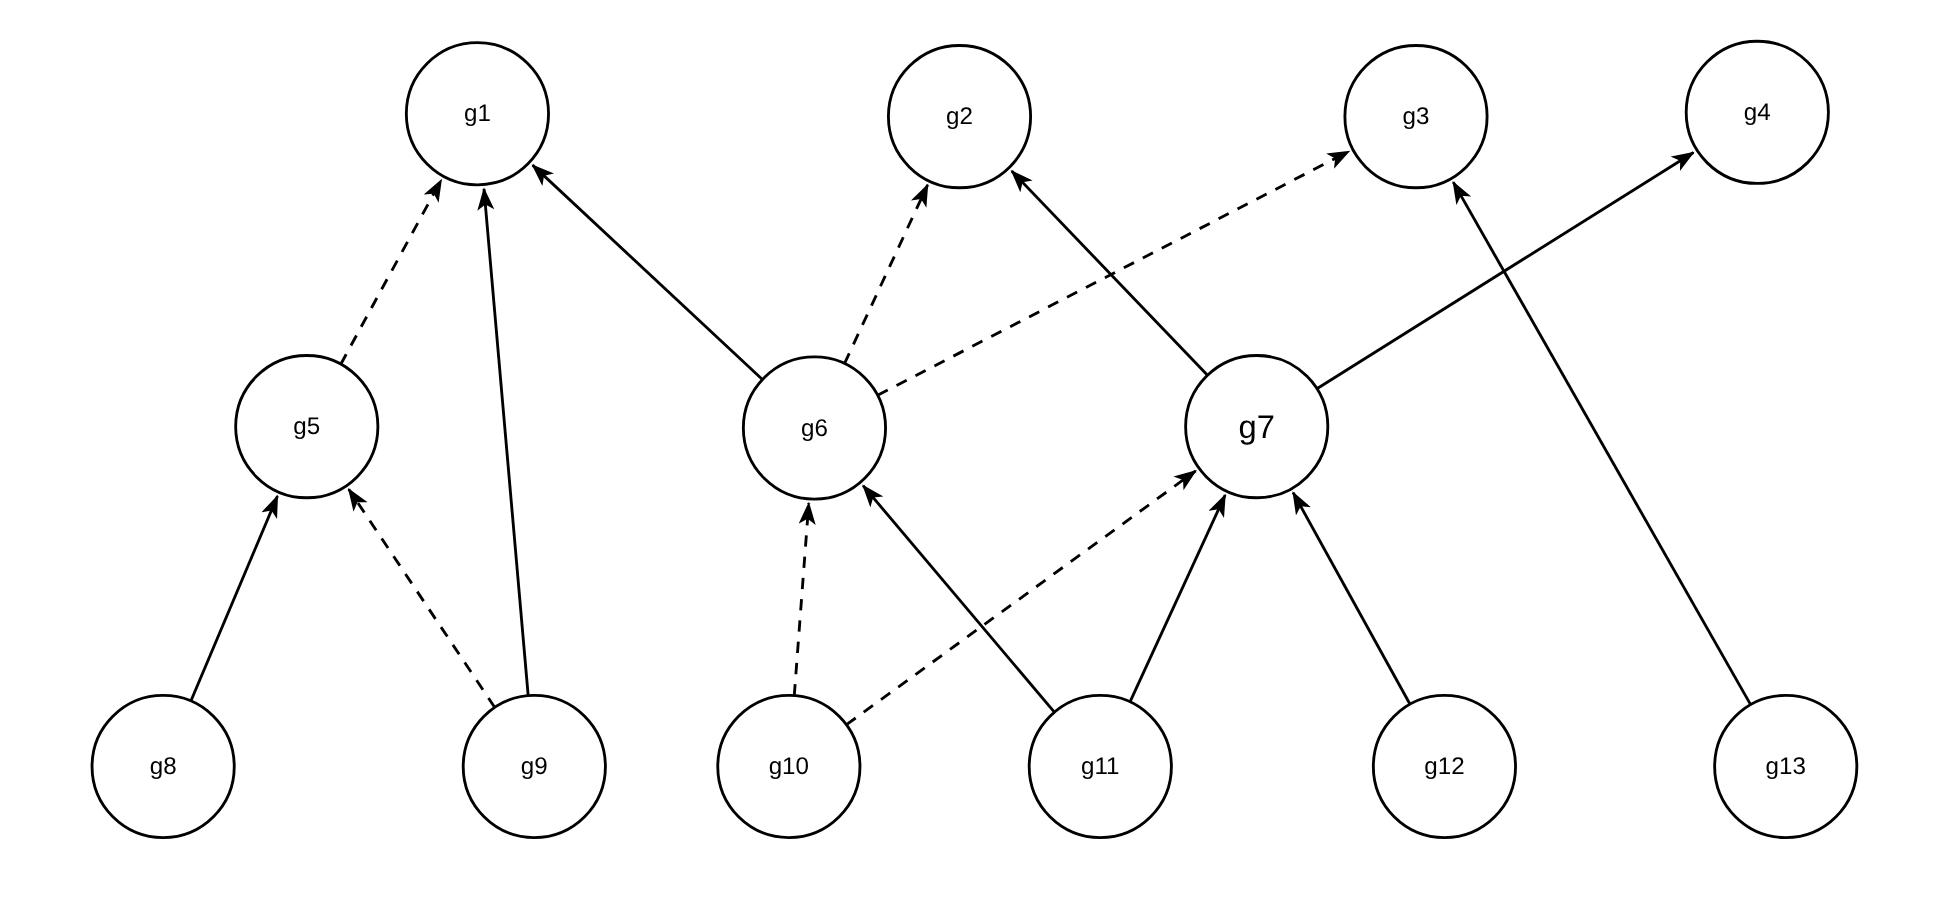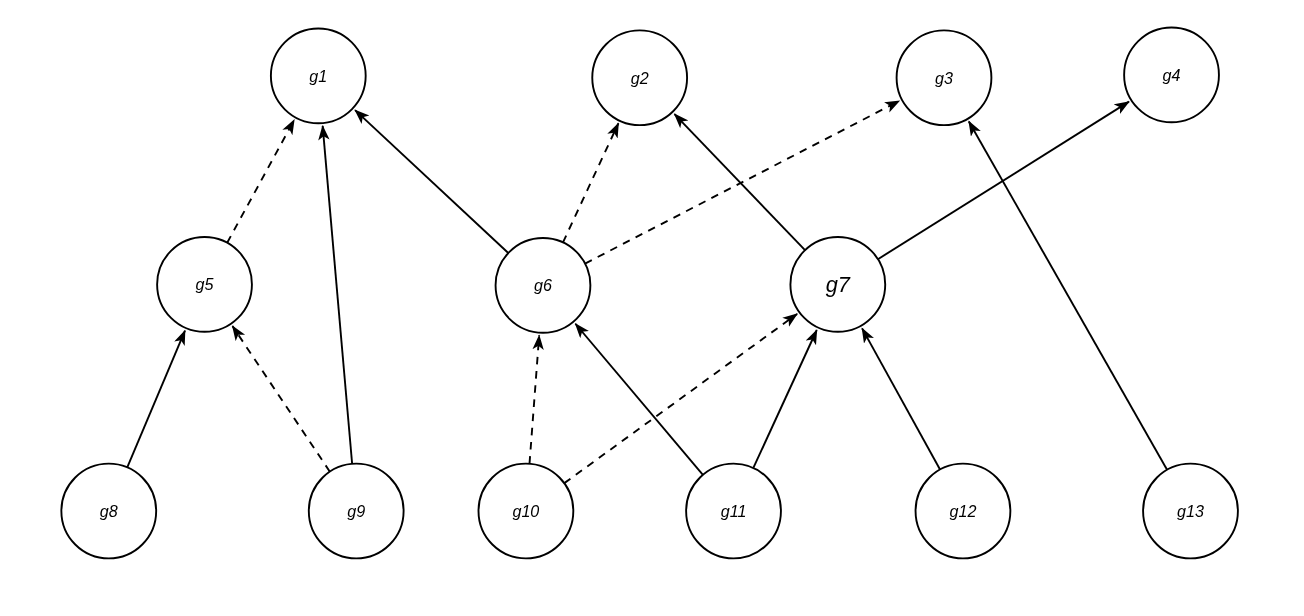--- a/index.html
+++ b/index.html
@@ -2,21 +2,20 @@
 <html><head>
 <meta charset="utf-8">
 <style>
   html, body { margin: 0; padding: 0; background: #ffffff; }
   .canvas {
     position: relative;
     width: 1304px;
     height: 584px;
     background: #ffffff;
     overflow: hidden;
-    font-style: italic;
   }
   svg { display: block; width: 100%; height: 100%; }
   .edge {
     fill: none;
     stroke-linecap: butt;
   }
   .node-circle { }
   .node-label {
     font-family: "Liberation Sans", "DejaVu Sans", sans-serif;
     text-anchor: middle;

